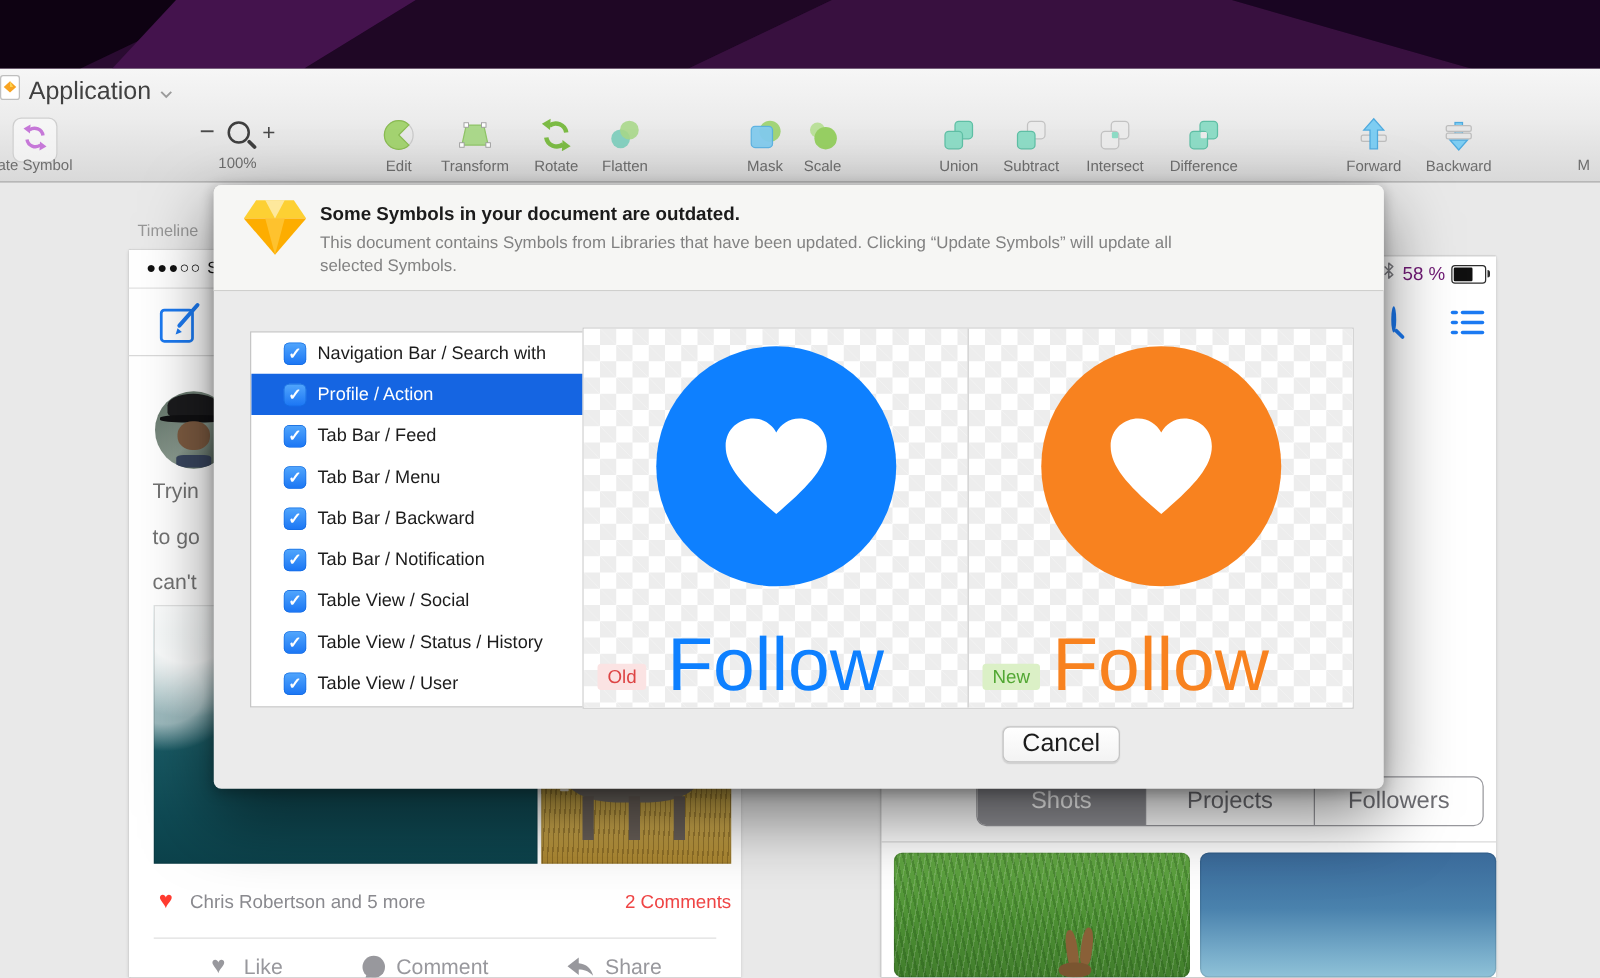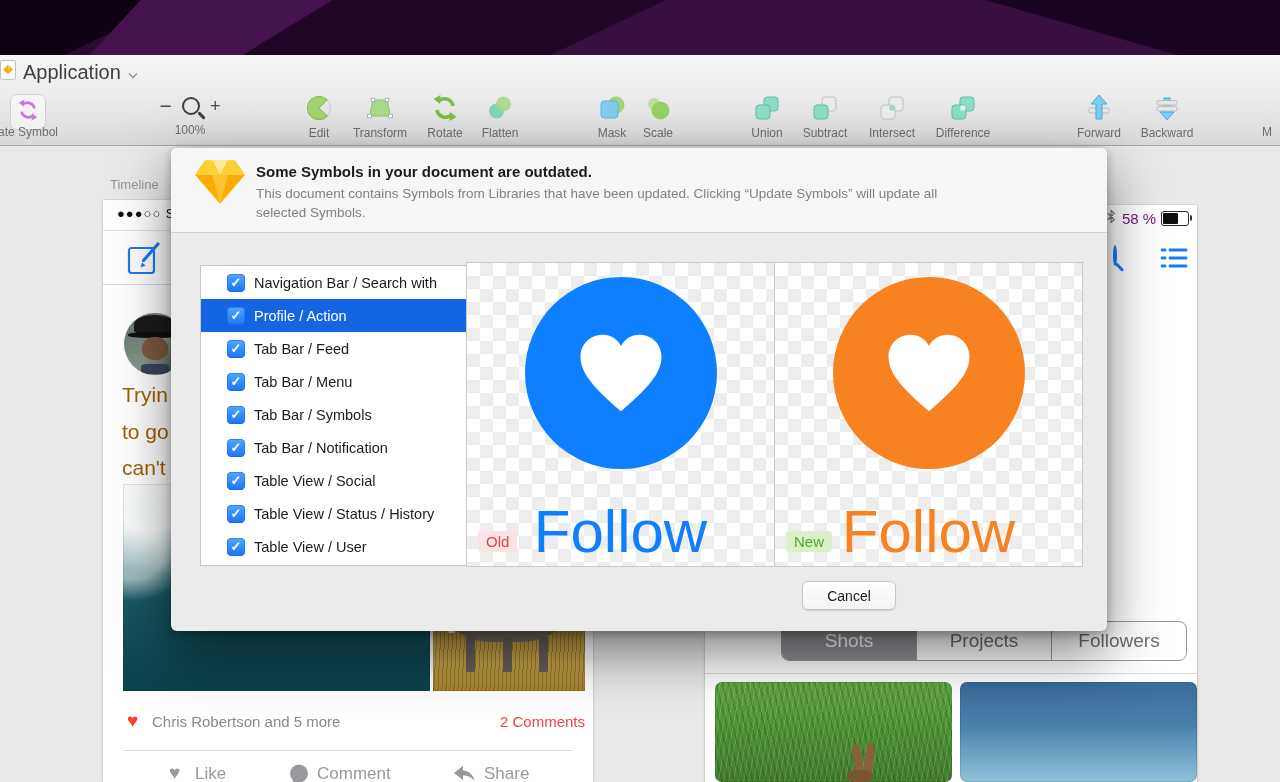--- a/index.html
+++ b/index.html
@@ -44,21 +44,21 @@
 
   
   .statusdots{position:absolute;left:14px;top:6px;font-size:13px;color:#111;letter-spacing:1px;}
   .hline{position:absolute;left:0;width:100%;height:1px;background:#e2e2e2;}
   .avatar{position:absolute;left:21px;top:113px;width:62px;height:62px;border-radius:50%;overflow:hidden;
     background:linear-gradient(135deg,#5d6e63 0%,#8a9a8f 55%,#46564c 100%);}
   .avatar .hat{position:absolute;top:4%;left:16%;width:66%;height:30%;background:#1b1b1d;border-radius:50% 50% 20% 20%;}
   .avatar .brim{position:absolute;top:31%;left:6%;width:86%;height:9%;background:#101012;border-radius:40%;}
   .avatar .face{position:absolute;top:38%;left:29%;width:42%;height:38%;background:#7d5b41;border-radius:46%;}
   .avatar .bow{position:absolute;bottom:2%;left:28%;width:44%;height:16%;background:#39465f;border-radius:22%;}
-  .postline{position:absolute;left:19px;font-size:21px;color:#a16207;}
+  .postline{position:absolute;left:19px;font-size:17px;color:#737373;}
   .photo{position:absolute;box-shadow:inset 0 0 0 1px rgba(0,0,0,.10);}
   .wave{background:
     radial-gradient(ellipse 40% 55% at 9% 6%,rgba(255,255,255,.95) 0 30%,rgba(255,255,255,0) 68%),
     radial-gradient(ellipse 25% 30% at 3% 34%,rgba(255,255,255,.55) 0 40%,rgba(255,255,255,0) 75%),
     linear-gradient(180deg,#aec6c8 0%,#63989c 10%,#2f7077 32%,#175761 58%,#0f4a54 82%,#0c424b 100%);}
   .elephant{overflow:hidden;background:linear-gradient(180deg,#6fa2d6 0%,#9cc0e2 48%,#b3953c 52%,#c7a44a 78%,#a88430 100%);}
   .elephant .grasslines{position:absolute;left:0;bottom:0;width:100%;height:52%;
     background:repeating-linear-gradient(93deg,rgba(80,55,10,.35) 0 1px,transparent 1px 4px);}
   .elephant .body{position:absolute;left:12%;top:20%;width:72%;height:44%;background:#6e6862;border-radius:48% 48% 38% 38%;}
   .elephant .leg{position:absolute;width:9px;height:26%;top:60%;background:#685f58;}
@@ -118,21 +118,21 @@
   .fcircle{position:absolute;left:50%;top:110px;transform:translateX(-50%);margin-top:-96px;
     width:192px;height:192px;border-radius:50%;display:flex;align-items:center;justify-content:center;}
   .fcircle.blue{background:#0e80ff;}
   .fcircle.orange{background:#f8821f;}
   .followtext{position:absolute;left:0;width:100%;top:234px;text-align:center;font-size:60px;}
   .followtext.blue{color:#0e80ff;}
   .followtext.orange{color:#f8821f;}
   .badge{position:absolute;left:11px;top:268px;font-size:15px;padding:2px 8px;border-radius:3px;}
   .badge.old{background:#fbe3e3;color:#d44;}
   .badge.new{background:#dbf0c6;color:#52a733;}
-  .btn{position:absolute;top:433px;height:27px;border-radius:6px;font-size:14px;
+  .btn{position:absolute;top:433px;height:27px;border-radius:6px;font-size:20px;
     display:flex;align-items:center;justify-content:center;cursor:default;}
   .btn-cancel{left:631px;width:92px;background:linear-gradient(180deg,#ffffff,#f3f3f3);
     border:1px solid #c4c4c4;color:#1c1c1c;box-shadow:0 .5px 1px rgba(0,0,0,.12);}
   .btn-update{left:738px;width:172px;background:linear-gradient(180deg,#6cb0fa,#0f6bf2);
     border:1px solid #1a5fd0;color:#fff;box-shadow:0 .5px 1px rgba(0,0,0,.2);}
 </style>
 </head>
 <body>
 
 <div class="desktop">
@@ -425,21 +425,21 @@
     <div class="sym-row">
         <span class="cb"></span>
         <span>Tab Bar / Feed</span>
       </div>
     <div class="sym-row">
         <span class="cb"></span>
         <span>Tab Bar / Menu</span>
       </div>
     <div class="sym-row">
         <span class="cb"></span>
-        <span>Tab Bar / Symbols</span>
+        <span>Tab Bar / Backward</span>
       </div>
     <div class="sym-row">
         <span class="cb"></span>
         <span>Tab Bar / Notification</span>
       </div>
     <div class="sym-row">
         <span class="cb"></span>
         <span>Table View / Social</span>
       </div>
     <div class="sym-row">

